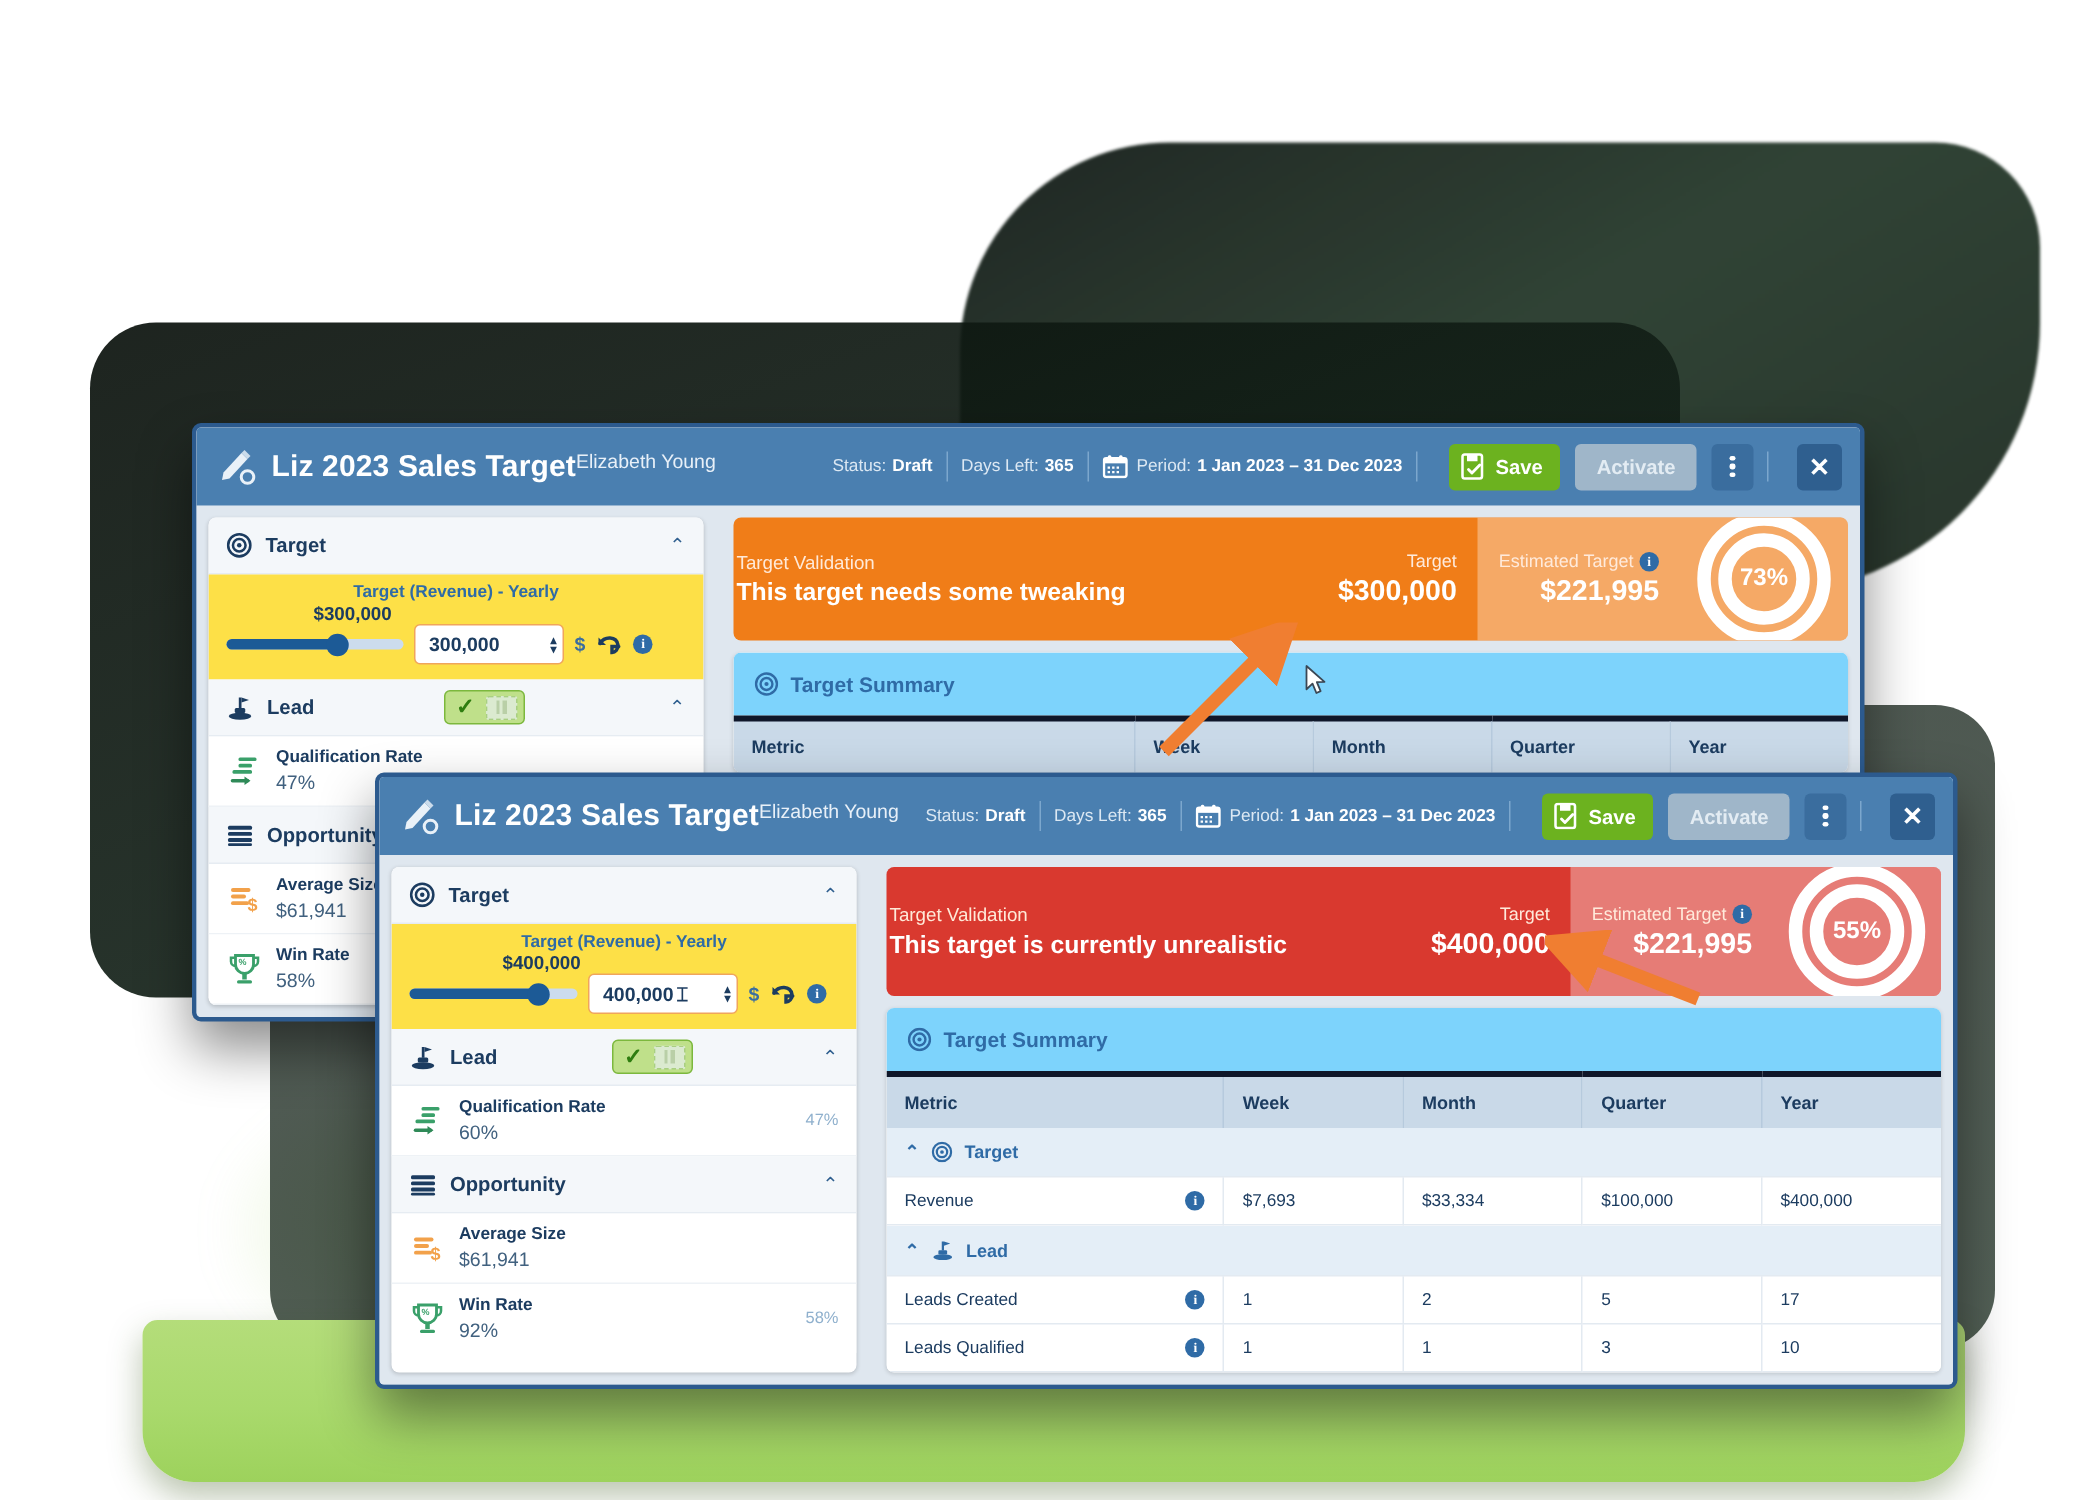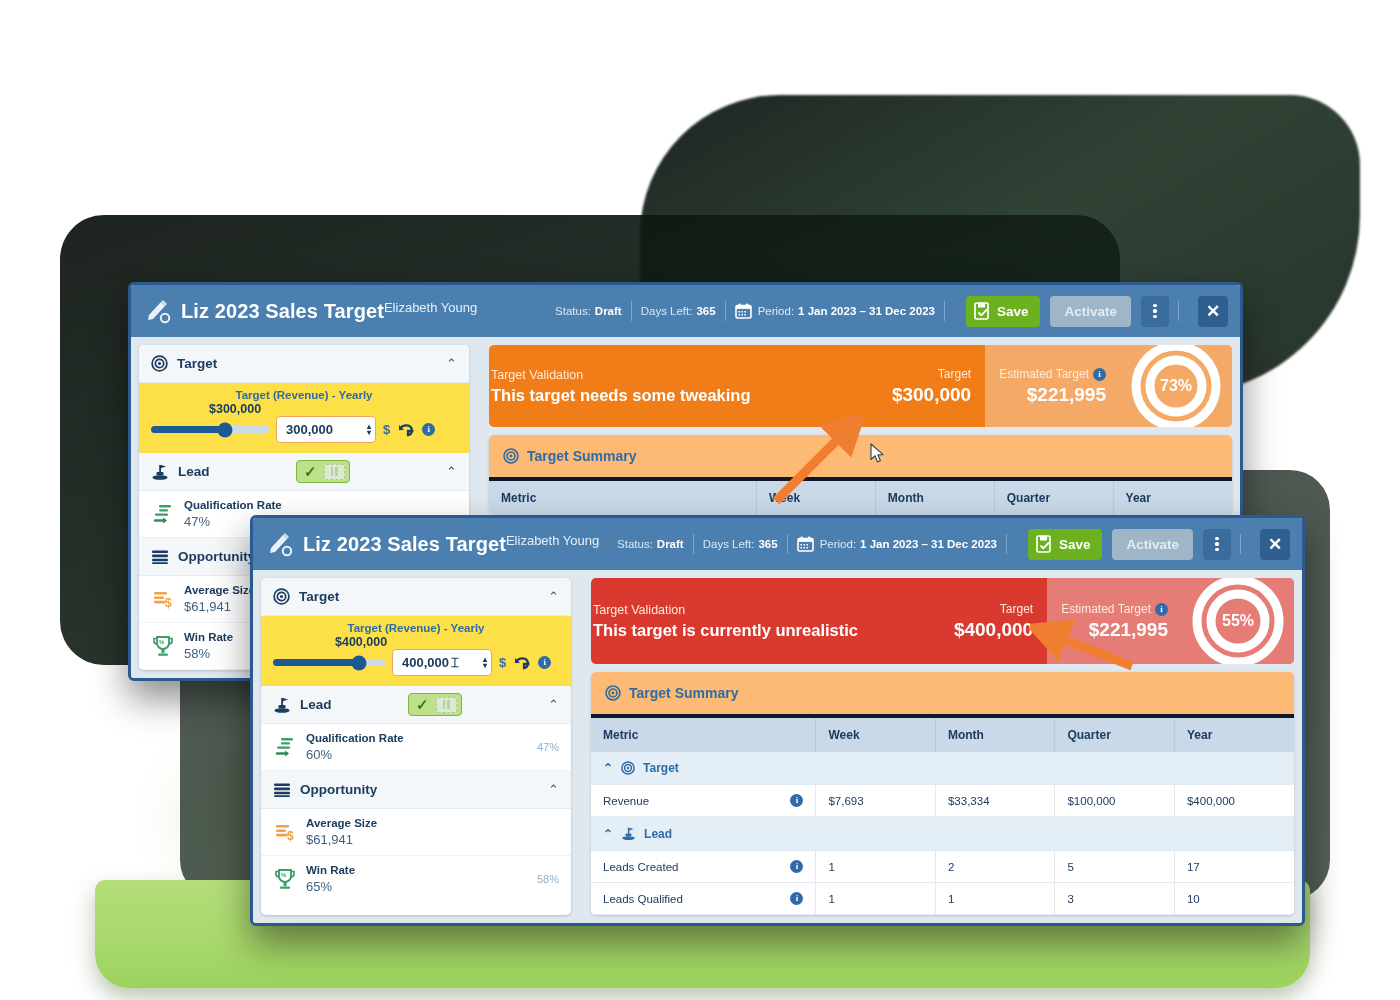--- a/index.html
+++ b/index.html
@@ -177,21 +177,21 @@
   .ban-tint { background: rgba(255,255,255,.34); }
   .donut { position: relative; width: 112px; flex: 0 0 auto; }
   .donut svg { position: absolute; left: 0; top: 50%; transform: translateY(-50%); }
   .donut .pct {
     position: absolute; left: 0; right: 0; top: 50%; transform: translateY(-50%);
     text-align: center; color: #fff; font-size: 16px; font-weight: bold;
   }
 
   
   .card { background: #fff; border-radius: 5px; overflow: hidden; box-shadow: 0 1px 3px rgba(0,0,0,.15); }
-  .card-head { height: 42px; display: flex; align-items: center; padding: 0 14px; background: #fdba74; }
+  .card-head { height: 42px; display: flex; align-items: center; padding: 0 14px; background: #7dd3fc; }
   .card-title { color: #2f6ba6; font-size: 14px; font-weight: bold; margin-left: 8px; }
   table { width: 100%; border-collapse: collapse; table-layout: fixed; }
   thead th {
     background: #c9d9e8; color: #1c3c60; font-size: 12px; font-weight: bold;
     text-align: left; padding: 10px 12px; border-right: 1px solid #b6cadd;
     border-top: 4px solid #0f172a;
   }
   thead th:last-child { border-right: none; }
   tbody td {
     font-size: 11.5px; color: #1c3c60; padding: 9px 12px;
@@ -603,21 +603,21 @@
           <svg class="metric-ico" viewBox="0 0 24 24">
             <path d="M6 3 h12 v6 a6 6 0 0 1 -12 0 Z" fill="none" stroke="#3aa06a" stroke-width="1.9"></path>
             <path d="M6 4.5 H3 v2.5 a3 3 0 0 0 3 3" fill="none" stroke="#3aa06a" stroke-width="1.7"></path>
             <path d="M18 4.5 H21 v2.5 a3 3 0 0 1 -3 3" fill="none" stroke="#3aa06a" stroke-width="1.7"></path>
             <rect x="10.5" y="15" width="3" height="4" fill="#3aa06a"></rect>
             <rect x="7" y="19.5" width="10" height="2.2" rx="1" fill="#3aa06a"></rect>
             <text x="8" y="9.5" font-size="6" font-weight="bold" fill="#3aa06a" font-family="Liberation Sans, sans-serif">%</text>
           </svg>
           <div>
             <div class="metric-name">Win Rate</div>
-            <div class="metric-val">65%</div>
+            <div class="metric-val">92%</div>
           </div>
           <div class="metric-right">58%</div>
         </div>
       </div>
 
       <div class="rpanel">
         <div class="banner" style="background:#d9392f;height:86px">
           <div class="ban-left">
             <div class="ban-kicker">Target Validation</div>
             <div class="ban-msg">This target is currently unrealistic</div>

